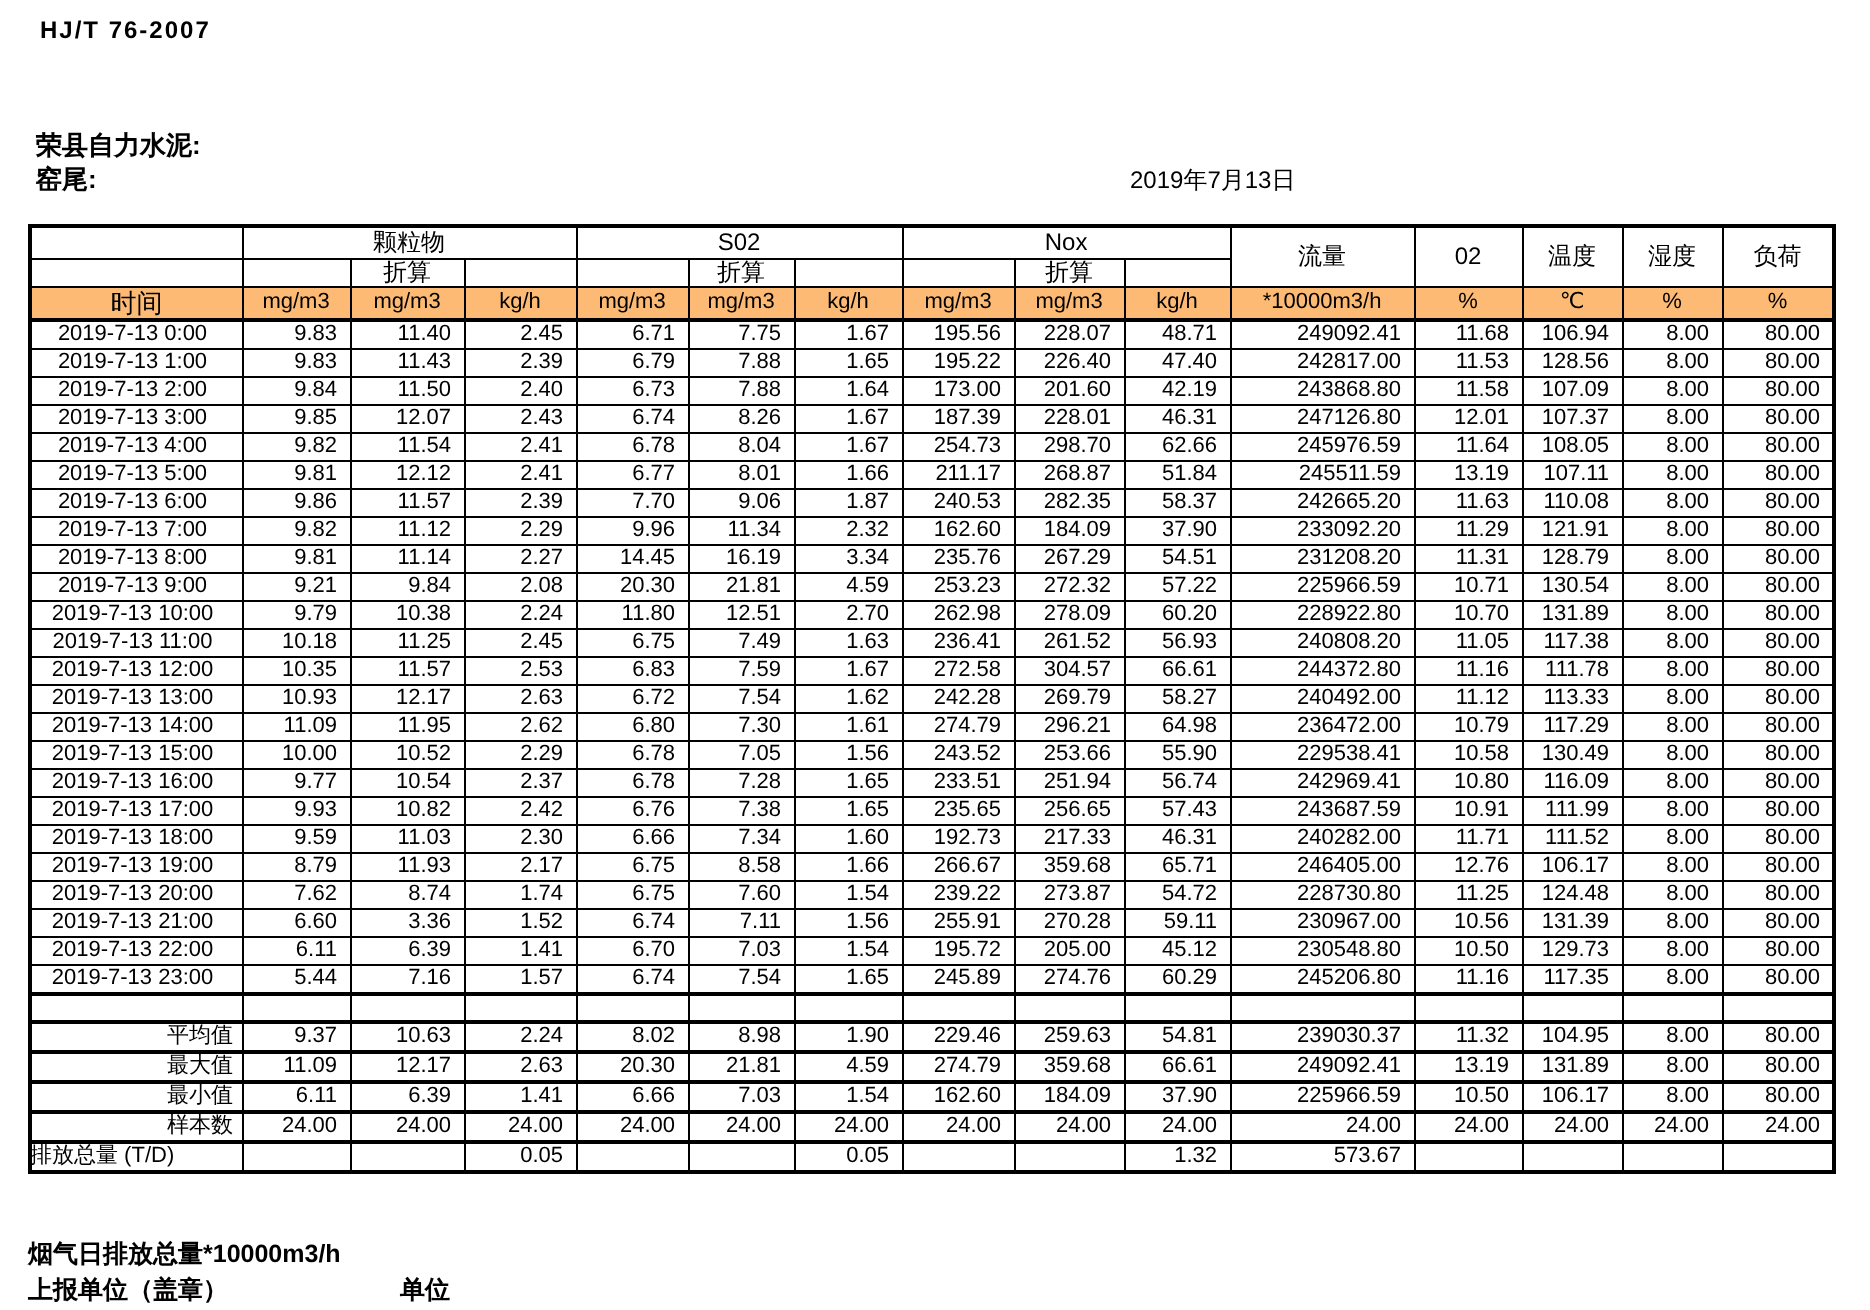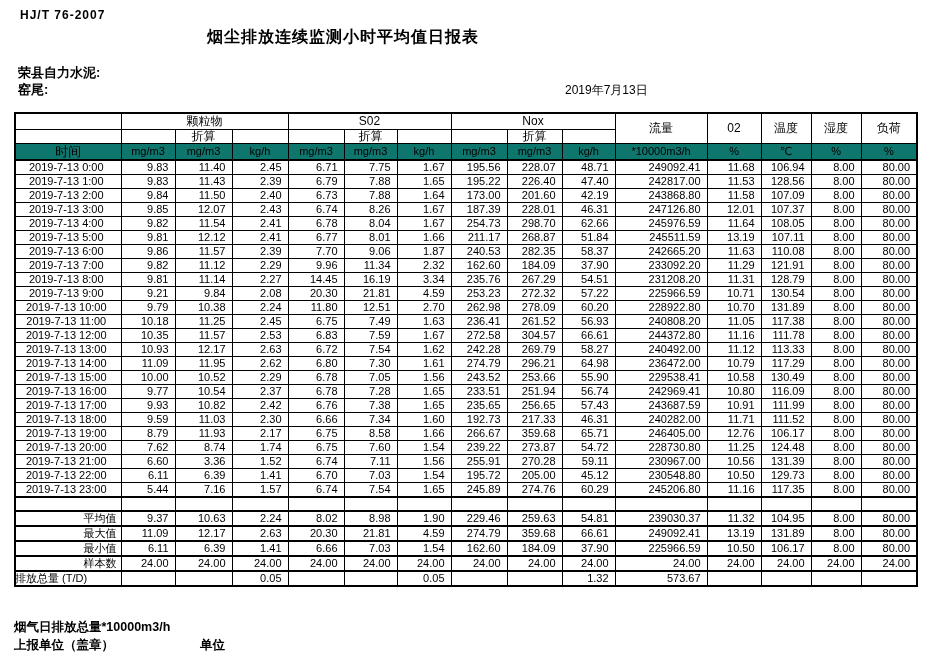--- a/index.html
+++ b/index.html
@@ -10,41 +10,40 @@
   .doc-title  { position:absolute; left:207px; top:27px; font-size:16px; font-weight:bold; letter-spacing:1px; }
   .company    { position:absolute; left:18px;  top:64px; font-size:13px; font-weight:bold; }
   .site       { position:absolute; left:18px;  top:81px; font-size:13px; font-weight:bold; }
   .rpt-date   { position:absolute; left:565px; top:82px; font-size:12px; }
 
   table.report { position:absolute; left:14px; top:112px; border-collapse:collapse; table-layout:fixed; width:902px; border:2px solid #000; }
   table.report td { border:1px solid #000; overflow:hidden; white-space:nowrap; font-size:11px; height:14px; line-height:13px; }
 
   tr.h1 td { height:16px; font-size:12px; text-align:center; }
   tr.h2 td { height:14px; font-size:12px; text-align:center; }
-  tr.h3 td { height:17px; font-size:11px; text-align:center; background:#0f766e; border-bottom:2px solid #000;margin-left:10px; }
+  tr.h3 td { height:17px; font-size:11px; text-align:center; background:#fdba74; border-bottom:2px solid #000;margin-left:10px; }
   tr.h3 td.time-head { font-size:13px; }
 
   td.num  { text-align:right; padding-right:6px; }
   td.time-cell { text-align:center; padding-right:4px; }
   tr.spacer td { border-top:2px solid #000; border-bottom:2px solid #000; }
   tr.sum td { border-top:2px solid #000; border-bottom:2px solid #000; }
   td.sum-label { text-align:right; padding-right:4px; font-size:12px; }
   td.total-label { text-align:left; font-size:12px; text-indent:-12px; overflow:visible; }
 
   .foot-note  { position:absolute; left:14px; top:619px; font-size:12.5px; font-weight:bold; }
   .foot-line2 { position:absolute; left:14px; top:637px; font-size:12.5px; font-weight:bold; }
   .foot-unit  { position:absolute; left:200px; top:637px; font-size:12.5px; font-weight:bold; }
 </style>
 </head>
 <body>
 
 <div class="page">
 
   <div class="std-code">HJ/T  76-2007</div>
-  <div class="doc-title">烟尘排放连续监测小时平均值日报表</div>
   <div class="company">荣县自力水泥:</div>
   <div class="site">窑尾:</div>
   <div class="rpt-date">2019年7月13日</div>
 
   <table class="report">
     <colgroup>
       <col style="width:106px">
         <col style="width:54px">
         <col style="width:57px">
         <col style="width:56px">

